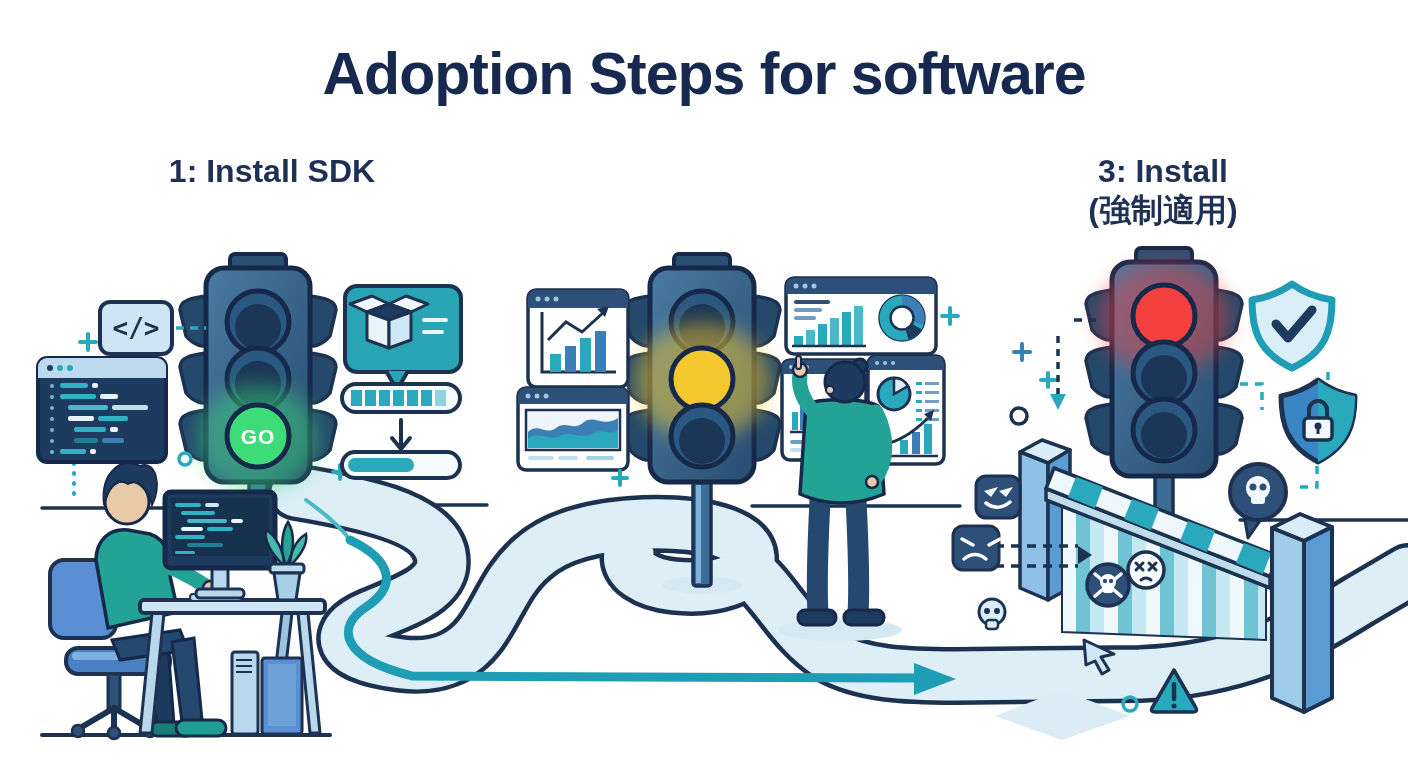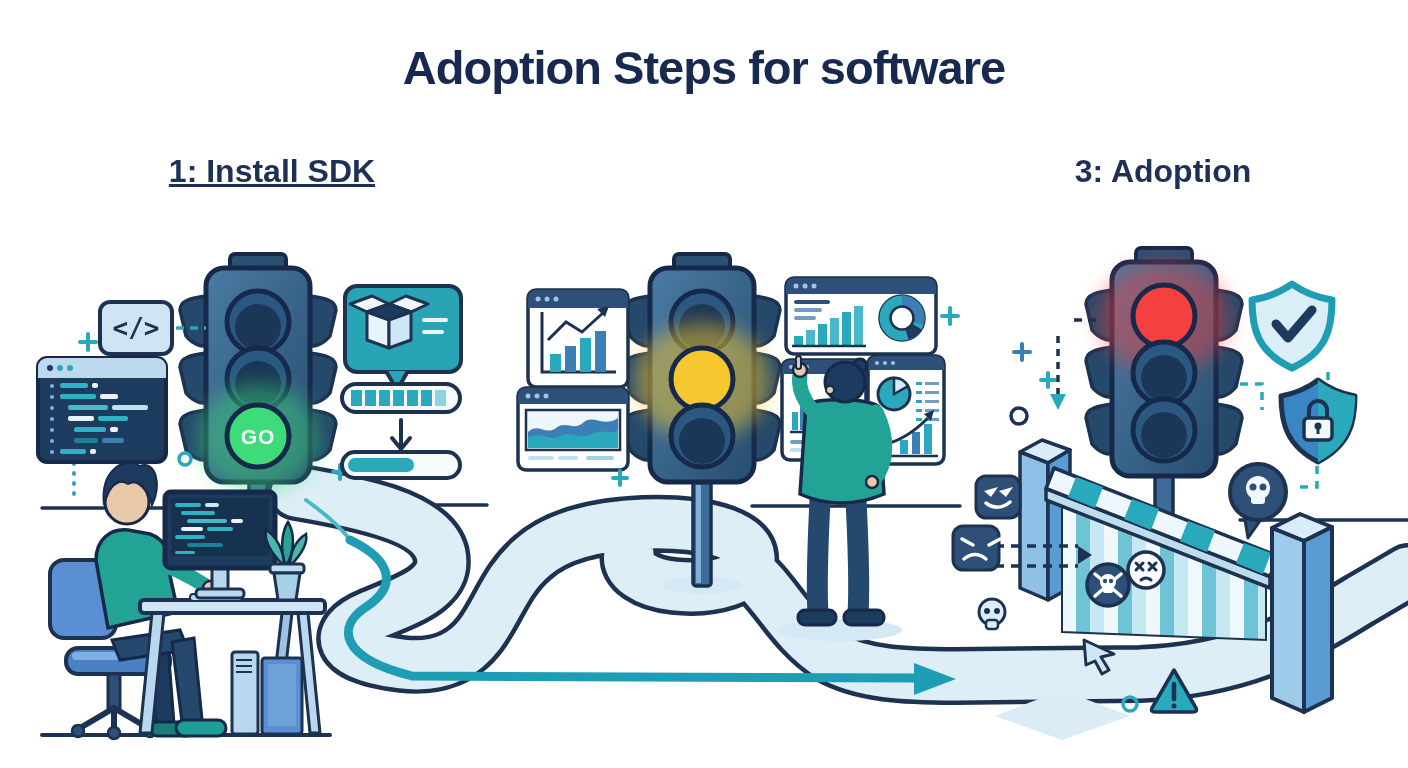--- a/index.html
+++ b/index.html
@@ -1,19 +1,19 @@
 <!DOCTYPE html>
 <html><head>
 <meta charset="utf-8">
 <style>
   html,body{margin:0;padding:0;background:#ffffff;}
   .canvas{position:relative;width:1408px;height:768px;overflow:hidden;background:#ffffff;
           font-family:"Liberation Sans",sans-serif;}
   .title{position:absolute;top:40px;left:0;width:100%;text-align:center;margin:0;
-         font-size:47px;font-weight:800;color:#17294f;letter-spacing:-1px;}
+         font-size:59px;font-weight:800;color:#17294f;letter-spacing:-1px;}
   .step-label{position:absolute;top:152px;text-align:center;color:#1e3055;
               font-size:32px;font-weight:700;line-height:1.22;}
   .step-label .sub{display:block;}
   #art{position:absolute;top:0;left:0;}
 </style>
 </head>
 <body>
 
 <div class="canvas">
 
@@ -494,20 +494,21 @@
     <path d="M1174,670 L1196,708 Q1198,712 1193,712 L1155,712 Q1150,712 1152,708 Z" fill="#2aa9bd" stroke="#1d3250" stroke-width="3.5" stroke-linejoin="round"></path>
     <line x1="1174" y1="684" x2="1174" y2="699" stroke="#1d3250" stroke-width="4.5" stroke-linecap="round"></line>
     <circle cx="1174" cy="706" r="2.5" fill="#1d3250"></circle>
   </g>
   <circle cx="1130" cy="704" r="7" fill="none" stroke="#2aa9bd" stroke-width="3.5"></circle>
 </g>
 </svg>
 
 <h1 class="title">Adoption Steps for software</h1>
 
-<div class="step-label" style="left:47px;width:450px;text-decoration:underline;">
+<div class="step-label" style="left:47px;width:450px;">
   <span>1: Install SDK</span>
 </div>
 <div class="step-label" style="left:988px;width:350px;">
-  <span>3: Adoption</span>
+  <span>3: Install</span>
+  <span class="sub">(強制適用)</span>
 </div>
 
 </div>
 
 </body></html>

